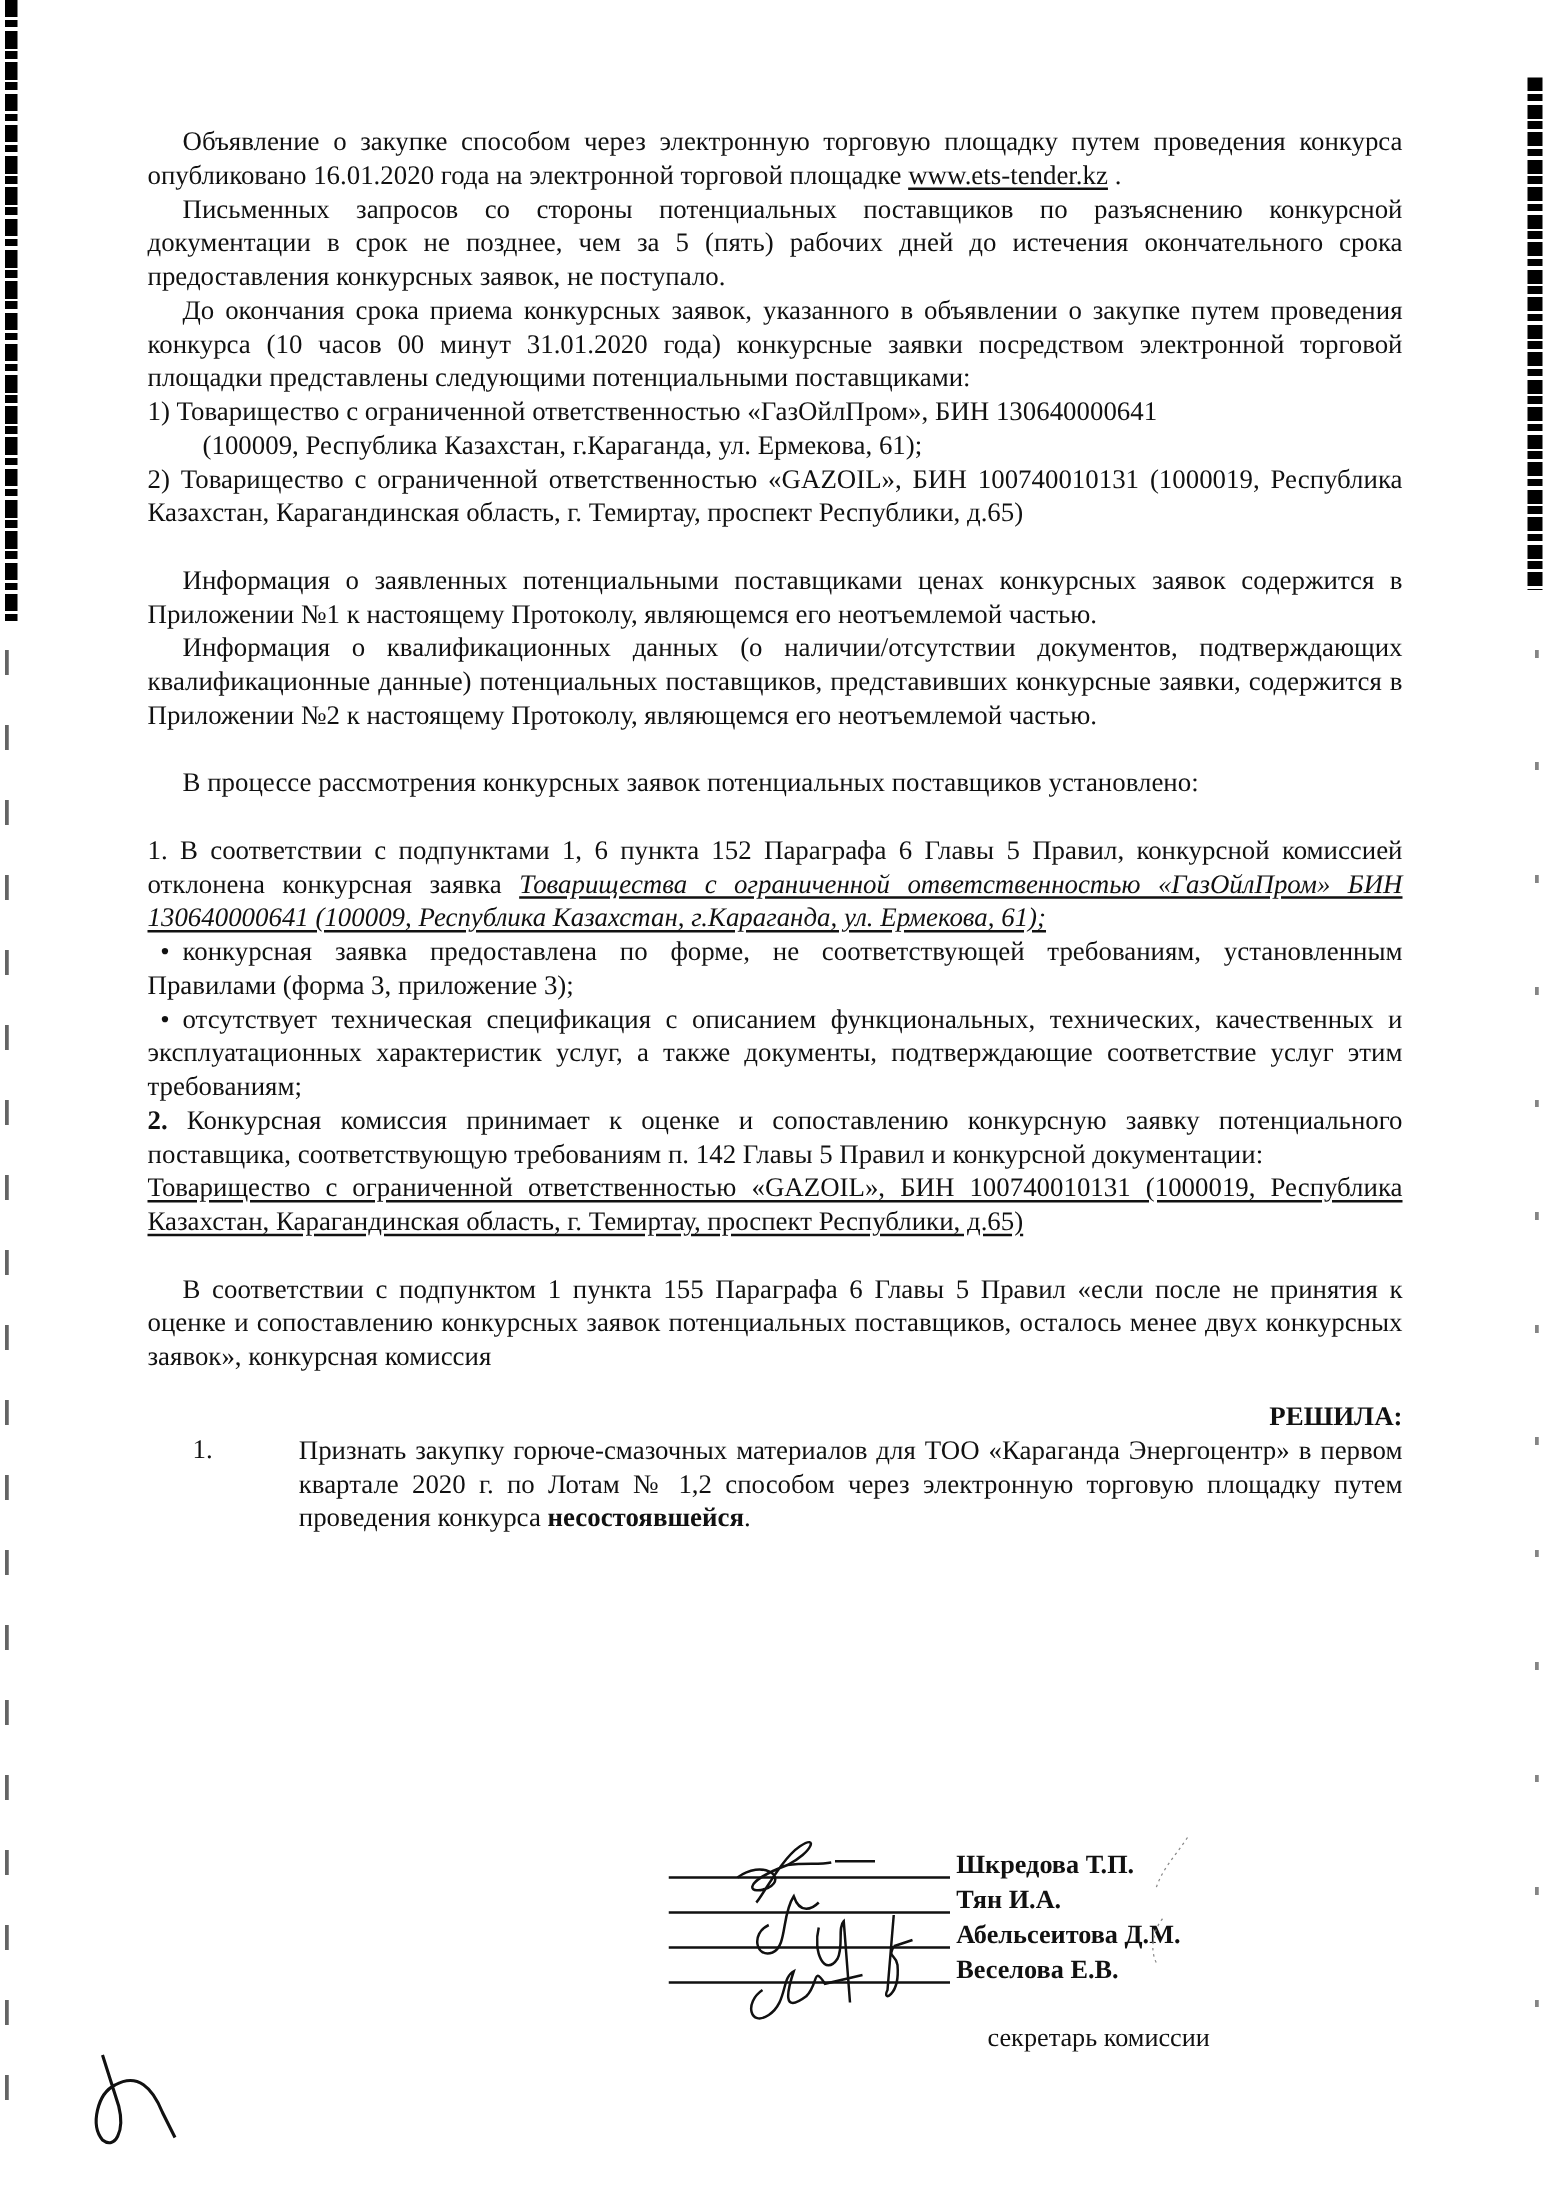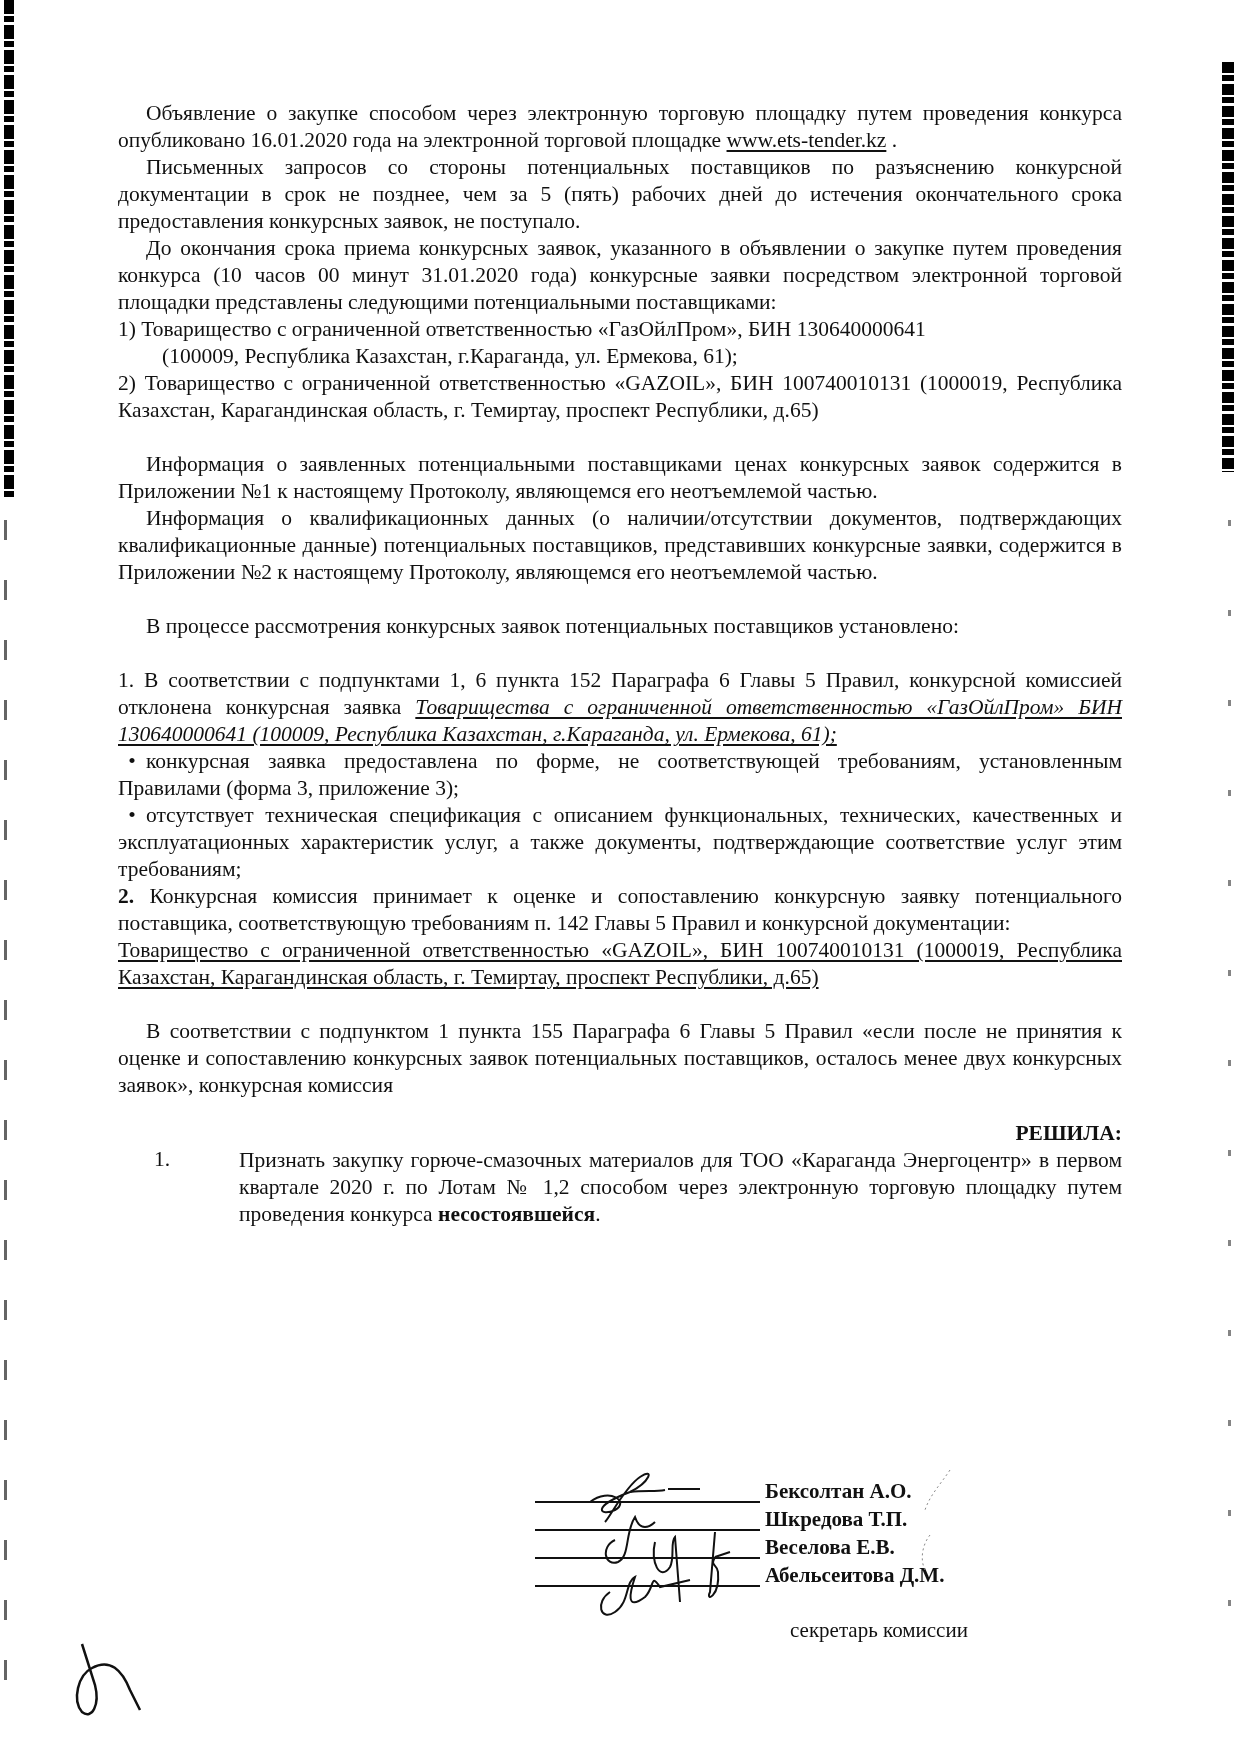--- a/index.html
+++ b/index.html
@@ -100,33 +100,33 @@
     <span class="num">1.</span>
     <p class="txt">
       <span>Признать закупку горюче-смазочных материалов для  ТОО «Караганда Энергоцентр» в первом квартале 2020 г. по Лотам № 1,2 способом через электронную торговую площадку путем проведения конкурса </span><b>несостоявшейся</b><span>.</span>
     </p>
   </div>
 </div>
 
 <div class="signatures">
   <div class="sig-row">
       <div class="sig-line"></div>
-      <span class="sig-name">Бексолтан А.О.</span>
-    </div>
-  <div class="sig-row">
-      <div class="sig-line"></div>
       <span class="sig-name">Шкредова Т.П.</span>
     </div>
   <div class="sig-row">
       <div class="sig-line"></div>
-      <span class="sig-name">Веселова Е.В.</span>
+      <span class="sig-name">Тян И.А.</span>
     </div>
   <div class="sig-row">
       <div class="sig-line"></div>
       <span class="sig-name">Абельсеитова Д.М.</span>
+    </div>
+  <div class="sig-row">
+      <div class="sig-line"></div>
+      <span class="sig-name">Веселова Е.В.</span>
     </div>
 </div>
 <div class="secretary">секретарь комиссии</div>
 
 <svg class="scribble" style="left:570px;top:1462px" width="200" height="170">
   <path d="M20 40 C 40 25, 60 40, 45 48 C 30 55, 20 45, 60 30 C 80 20, 85 5, 70 15 C 55 25, 40 55, 35 60" stroke="#111" stroke-width="2" fill="none"></path>
   <path d="M60 30 C 75 28, 85 30, 95 28 M98 27 L 130 27" stroke="#111" stroke-width="2" fill="none"></path>
   <path d="M45 78 C 30 85, 35 105, 48 100 C 60 95, 55 70, 65 55 C 70 70, 80 65, 85 60" stroke="#111" stroke-width="2" fill="none"></path>
   <path d="M85 80 C 80 100, 90 120, 100 105 C 105 95, 100 80, 105 75 L 110 140" stroke="#111" stroke-width="2" fill="none"></path>
   <path d="M145 70 L 140 130 C 135 140, 150 135, 148 110 C 146 100, 140 105, 145 95 M 145 95 L 160 90" stroke="#111" stroke-width="2" fill="none"></path>

